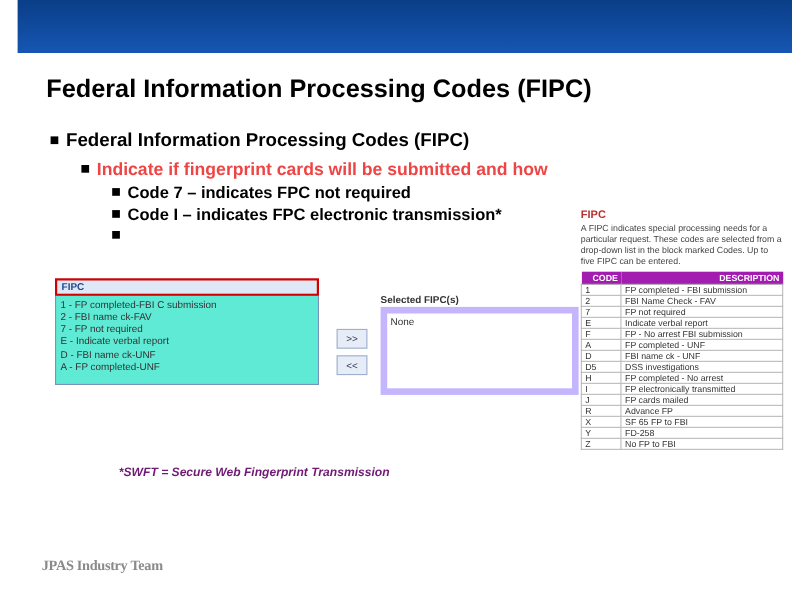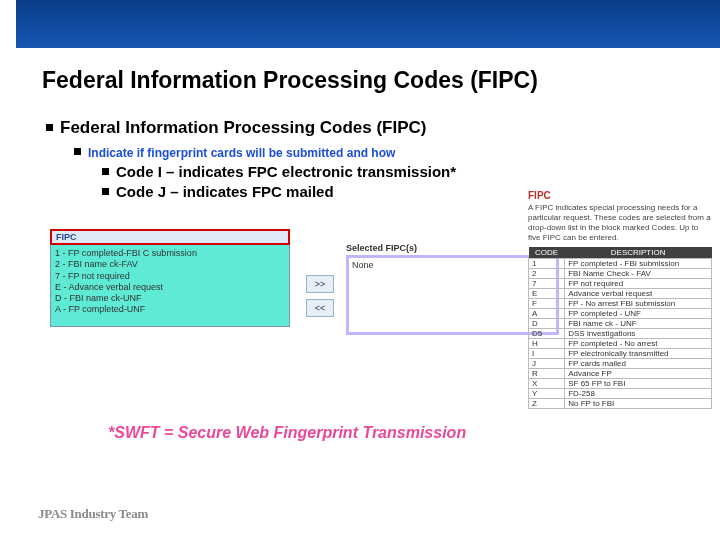--- a/index.html
+++ b/index.html
@@ -2,64 +2,65 @@
 <html><head>
 <meta charset="utf-8">
 <style>
   * { box-sizing: border-box; margin: 0; padding: 0; }
   html, body { width: 720px; height: 540px; font-family: Arial, sans-serif; background: #fff; overflow: hidden; }
   .slide { width: 720px; height: 540px; position: relative; margin-left: 16px; }
   .title-band { height: 100px; background: linear-gradient(180deg, #0a3e87 0%, #1656b3 48%, #fff 48%, #fff 100%); display: flex; align-items: flex-end; padding: 0 0 0 26px; }
   .title-band h1 { font-size: 23px; font-weight: bold; color: #000; margin-bottom: 6px; }
   .content { padding: 18px 22px 0 30px; }
   .lvl1 { font-size: 17px; font-weight: bold; color: #000; margin-bottom: 8px; }
-  .lvl2 { font-size: 12px; font-weight: bold; color: #1d4ed8; margin: 2px 0 2px 28px; }
+  .lvl2 { font-size: 16px; font-weight: bold; color: #ef4444; margin: 2px 0 2px 28px; }
   .lvl3 { font-size: 15px; font-weight: bold; color: #000; margin: 0 0 0 56px; line-height: 1.3; }
   .sq { display: inline-block; width: 7px; height: 7px; background: #000; margin-right: 7px; vertical-align: 2px; }
   .mid { position: relative; margin-top: 20px; height: 165px; }
   .panel { position: absolute; top: 8px; left: 4px; width: 240px; font-size: 9px; }
   .panel-head { border: 2px solid #d40000; background: #dfe8f6; padding: 1px 4px; font-weight: bold; color: #264a8c; }
   .panel-body { border: 1px solid #7a93bd; border-top: none; background: #5eead4; padding: 3px 4px 10px; color: #333; line-height: 1.25; }
   .shuttle { position: absolute; left: 260px; top: 54px; display: flex; flex-direction: column; gap: 6px; }
   .shbtn { width: 28px; height: 18px; border: 1px solid #9db0cc; background: #e6edf7; font-size: 9px; color: #335; text-align: center; line-height: 16px; cursor: pointer; }
-  .selected { position: absolute; left: 300px; top: 22px; width: 213px; }
+  .selected { position: absolute; left: 300px; top: 22px; width: 180px; }
   .selected-lbl { font-size: 9px; font-weight: bold; color: #333; margin-bottom: 2px; }
-  .selected-box { border: 3px solid #c4b5fd; height: 80px; background: #fff; font-size: 9px; padding: 2px 3px; color: #333; }
+  .selected-box { border: 6px solid #c4b5fd; height: 80px; background: #fff; font-size: 9px; padding: 2px 3px; color: #333; }
   .ref-block { position: absolute; right: 24px; top: 190px; width: 184px; }
   .ref-title { font-size: 10px; font-weight: bold; color: #b63030; margin-bottom: 2px; }
   .ref-text { font-size: 8px; color: #444; line-height: 1.25; margin-bottom: 4px; }
   .ref-table { width: 100%; border-collapse: collapse; font-size: 8px; }
-  .ref-table th { background: #404040; color: #fff; text-align: center; padding: 1px 3px; font-weight: normal; }
+  .ref-table th { background: #a21caf; color: #fff; text-align: right; padding: 1px 3px; font-weight: bold; }
   .ref-table td { border: 1px solid #bbb; padding: 0 3px; color: #333; }
-  .footnote { position: absolute; left: 92px; top: 424px; font-size: 16px; font-style: italic; font-weight: bold; color: #ec4899; }
+  .footnote { position: absolute; left: 92px; top: 424px; font-size: 11px; font-style: italic; font-weight: bold; color: #701a75; }
   .footer { position: absolute; left: 22px; bottom: 18px; font-size: 13px; font-weight: bold; color: #8a8a8a; font-family: Liberation Serif, serif; letter-spacing: -0.3px; }
 </style>
 </head>
 <body>
 
 <div class="slide">
 
   <div class="title-band">
     <h1>Federal Information Processing Codes (FIPC)</h1>
   </div>
 
   <div class="content">
     <div class="lvl1"><span class="sq"></span><span>Federal Information Processing Codes (FIPC)</span></div>
     <div class="lvl2"><span class="sq"></span><span>Indicate if fingerprint cards will be submitted and how</span></div>
+    <div class="lvl3"><span class="sq"></span><span>Code 7 – indicates FPC not required</span></div>
     <div class="lvl3"><span class="sq"></span><span>Code I  – indicates FPC electronic transmission*</span></div>
-    <div class="lvl3"><span class="sq"></span><span>Code J – indicates FPC mailed</span></div>
+    <div class="lvl3"><span class="sq"></span></div>
 
     <div class="mid">
       <div class="panel">
         <div class="panel-head">FIPC</div>
         <div class="panel-body">
           <div>1 - FP completed-FBI C submission</div>
           <div>2 - FBI name ck-FAV</div>
           <div>7 - FP not required</div>
-          <div>E - Advance verbal request</div>
+          <div>E - Indicate verbal report</div>
           <div>D - FBI name ck-UNF</div>
           <div>A - FP completed-UNF</div>
         </div>
       </div>
       <div class="shuttle">
         <div class="shbtn">&gt;&gt;</div>
         <div class="shbtn">&lt;&lt;</div>
       </div>
       <div class="selected">
         <div class="selected-lbl">Selected FIPC(s)</div>
@@ -86,21 +87,21 @@
           <tr>
             <td>2</td>
             <td>FBI Name Check - FAV</td>
           </tr>
           <tr>
             <td>7</td>
             <td>FP not required</td>
           </tr>
           <tr>
             <td>E</td>
-            <td>Advance verbal request</td>
+            <td>Indicate verbal report</td>
           </tr>
           <tr>
             <td>F</td>
             <td>FP - No arrest FBI submission</td>
           </tr>
           <tr>
             <td>A</td>
             <td>FP completed - UNF</td>
           </tr>
           <tr>

